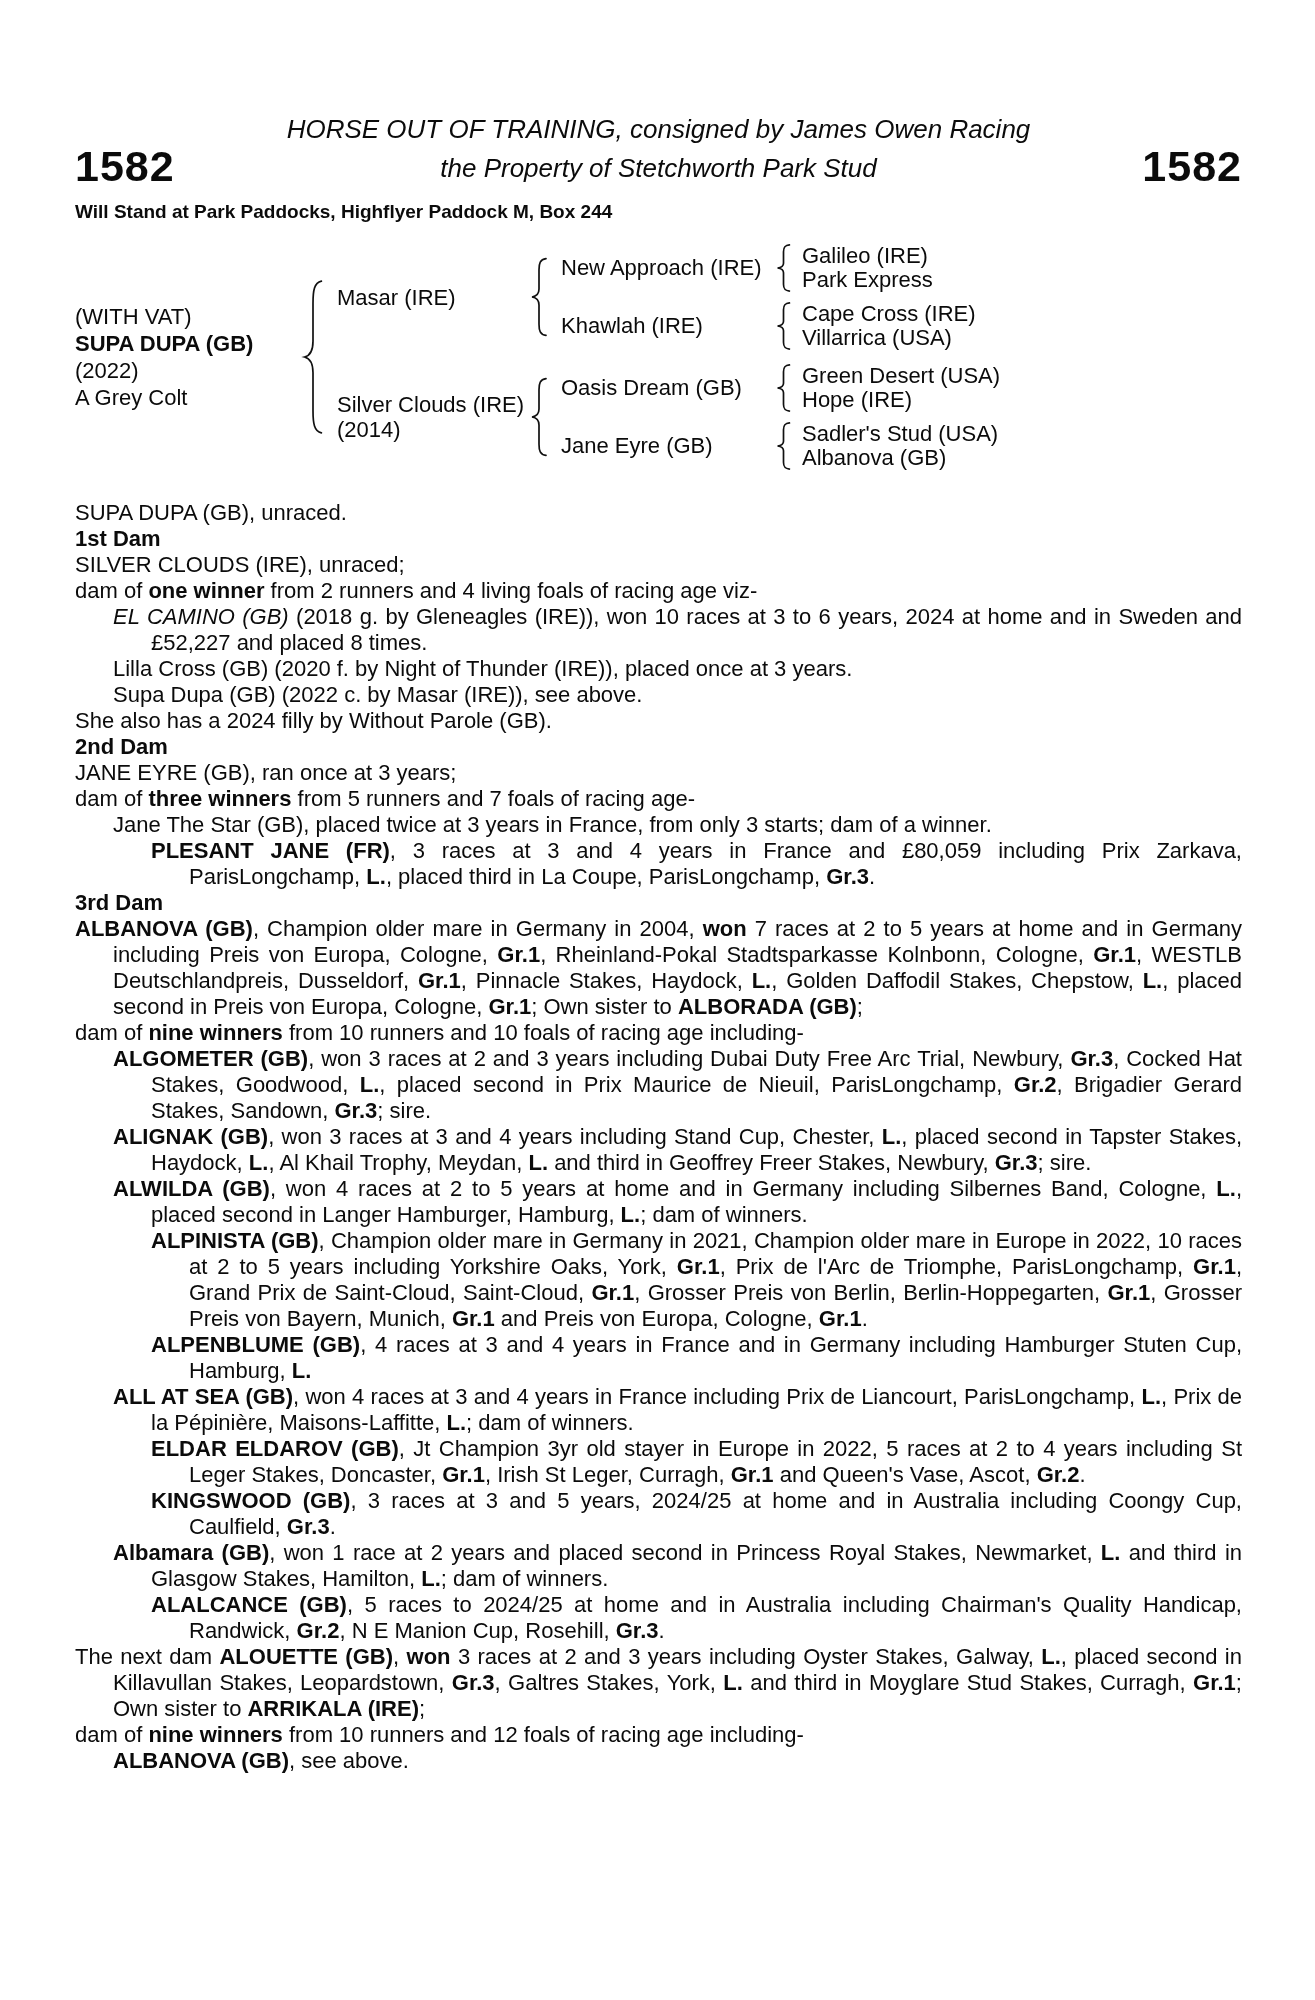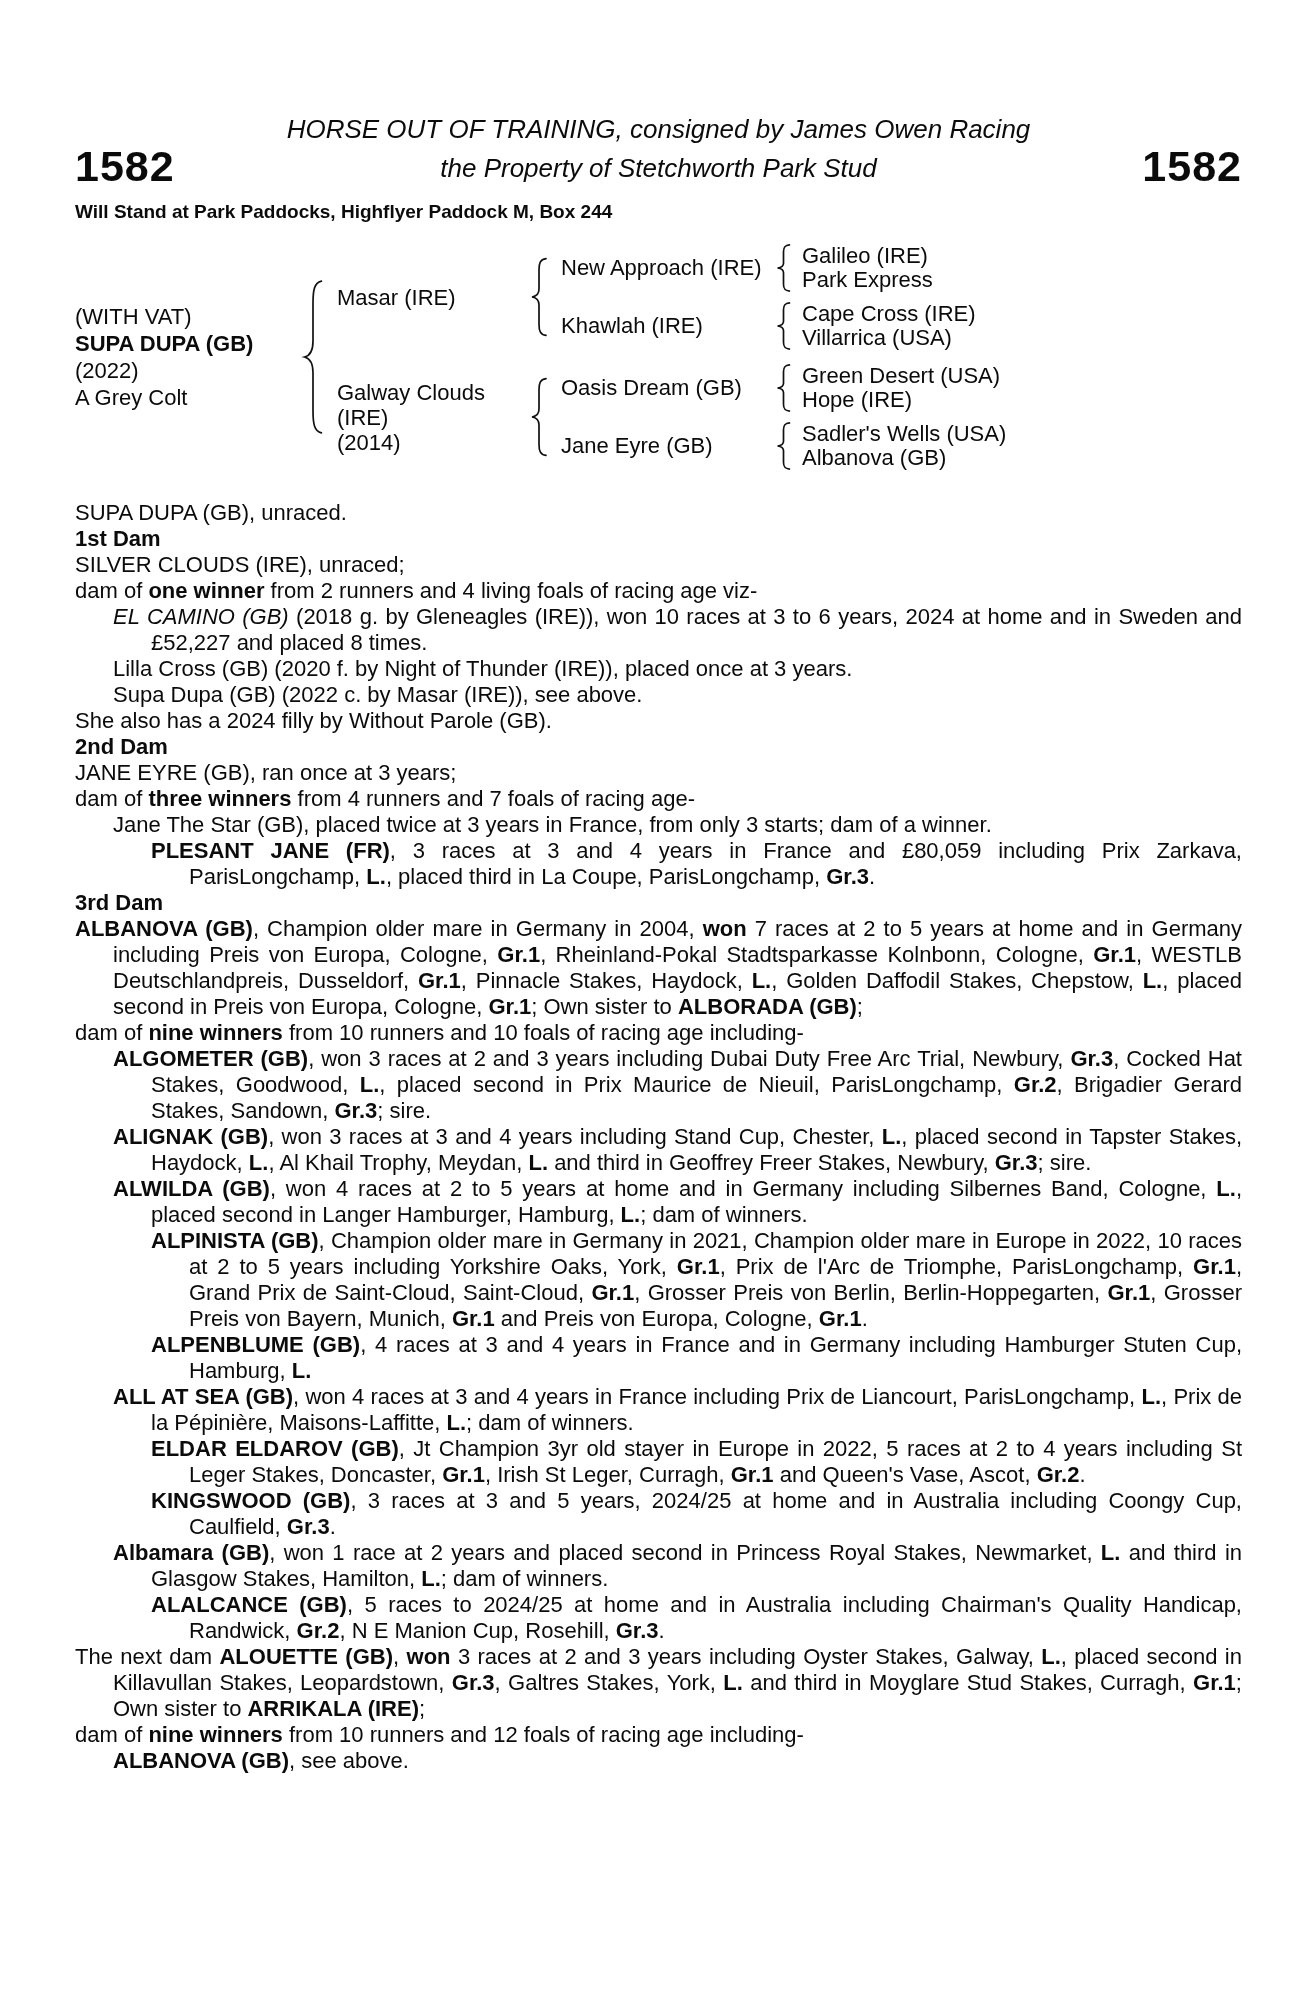--- a/index.html
+++ b/index.html
@@ -145,21 +145,21 @@
             <div class="ggp-col">
               <div>Cape Cross (IRE)</div>
               <div>Villarrica (USA)</div>
             </div>
           </div>
         </div>
       </div>
 
       <div class="branch">
         <div class="pname">
-          <div>Galway Clouds (IRE)</div>
+          <div>Silver Clouds (IRE)</div>
           <div>(2014)</div>
         </div>
         <svg class="brace mid" viewBox="0 0 20 100" preserveAspectRatio="none">
             <path d="M 17 2 C 11 3 10 8 10 16 L 10 40 C 10 46 8 49 3 50 C 8 51 10 54 10 60 L 10 84 C 10 92 11 97 17 98"></path>
           </svg>
         <div class="gp-group">
           <div class="gp-row">
             <div class="gpname">Oasis Dream (GB)</div>
             <svg class="brace small" viewBox="0 0 20 100" preserveAspectRatio="none">
                 <path d="M 17 2 C 11 3 10 8 10 16 L 10 40 C 10 46 8 49 3 50 C 8 51 10 54 10 60 L 10 84 C 10 92 11 97 17 98"></path>
@@ -168,42 +168,42 @@
               <div>Green Desert (USA)</div>
               <div>Hope (IRE)</div>
             </div>
           </div>
           <div class="gp-row">
             <div class="gpname">Jane Eyre (GB)</div>
             <svg class="brace small" viewBox="0 0 20 100" preserveAspectRatio="none">
                 <path d="M 17 2 C 11 3 10 8 10 16 L 10 40 C 10 46 8 49 3 50 C 8 51 10 54 10 60 L 10 84 C 10 92 11 97 17 98"></path>
               </svg>
             <div class="ggp-col">
-              <div>Sadler's Wells (USA)</div>
+              <div>Sadler's Stud (USA)</div>
               <div>Albanova (GB)</div>
             </div>
           </div>
         </div>
       </div>
 
     </div>
   </div>
 
   <div class="catalogue-text">
       <div class="para flat"><span>SUPA DUPA (GB), unraced.</span></div>
       <div class="para heading flat gap">1st Dam</div>
       <div class="para flat"><span>SILVER CLOUDS (IRE), unraced;</span></div>
       <div class="para flat"><span>dam of </span><span class="b">one winner</span><span> from 2 runners and 4 living foals of racing age viz-</span></div>
       <div class="para l1"><span class="i">EL CAMINO (GB)</span><span> (2018 g. by Gleneagles (IRE)), won 10 races at 3 to 6 years, 2024 at home and in Sweden and £52,227 and placed 8 times.</span></div>
       <div class="para l1"><span>Lilla Cross (GB) (2020 f. by Night of Thunder (IRE)), placed once at 3 years.</span></div>
       <div class="para l1"><span>Supa Dupa (GB) (2022 c. by Masar (IRE)), see above.</span></div>
       <div class="para flat"><span>She also has a 2024 filly by Without Parole (GB).</span></div>
       <div class="para heading flat gap">2nd Dam</div>
       <div class="para flat"><span>JANE EYRE (GB), ran once at 3 years;</span></div>
-      <div class="para flat"><span>dam of </span><span class="b">three winners</span><span> from 4 runners and 7 foals of racing age-</span></div>
+      <div class="para flat"><span>dam of </span><span class="b">three winners</span><span> from 5 runners and 7 foals of racing age-</span></div>
       <div class="para l1"><span>Jane The Star (GB), placed twice at 3 years in France, from only 3 starts; dam of a winner.</span></div>
       <div class="para l2"><span class="b">PLESANT JANE (FR)</span><span>, 3 races at 3 and 4 years in France and £80,059 including Prix Zarkava, ParisLongchamp, </span><span class="b">L.</span><span>, placed third in La Coupe, ParisLongchamp, </span><span class="b">Gr.3</span><span>.</span></div>
       <div class="para heading flat gap">3rd Dam</div>
       <div class="para hang"><span class="b">ALBANOVA (GB)</span><span>, Champion older mare in Germany in 2004, </span><span class="b">won</span><span> 7 races at 2 to 5 years at home and in Germany including Preis von Europa, Cologne, </span><span class="b">Gr.1</span><span>, Rheinland-Pokal Stadtsparkasse Kolnbonn, Cologne, </span><span class="b">Gr.1</span><span>, WESTLB Deutschlandpreis, Dusseldorf, </span><span class="b">Gr.1</span><span>, Pinnacle Stakes, Haydock, </span><span class="b">L.</span><span>, Golden Daffodil Stakes, Chepstow, </span><span class="b">L.</span><span>, placed second in Preis von Europa, Cologne, </span><span class="b">Gr.1</span><span>; Own sister to </span><span class="b">ALBORADA (GB)</span><span>;</span></div>
       <div class="para flat"><span>dam of </span><span class="b">nine winners</span><span> from 10 runners and 10 foals of racing age including-</span></div>
       <div class="para l1"><span class="b">ALGOMETER (GB)</span><span>, won 3 races at 2 and 3 years including Dubai Duty Free Arc Trial, Newbury, </span><span class="b">Gr.3</span><span>, Cocked Hat Stakes, Goodwood, </span><span class="b">L.</span><span>, placed second in Prix Maurice de Nieuil, ParisLongchamp, </span><span class="b">Gr.2</span><span>, Brigadier Gerard Stakes, Sandown, </span><span class="b">Gr.3</span><span>; sire.</span></div>
       <div class="para l1"><span class="b">ALIGNAK (GB)</span><span>, won 3 races at 3 and 4 years including Stand Cup, Chester, </span><span class="b">L.</span><span>, placed second in Tapster Stakes, Haydock, </span><span class="b">L.</span><span>, Al Khail Trophy, Meydan, </span><span class="b">L.</span><span> and third in Geoffrey Freer Stakes, Newbury, </span><span class="b">Gr.3</span><span>; sire.</span></div>
       <div class="para l1"><span class="b">ALWILDA (GB)</span><span>, won 4 races at 2 to 5 years at home and in Germany including Silbernes Band, Cologne, </span><span class="b">L.</span><span>, placed second in Langer Hamburger, Hamburg, </span><span class="b">L.</span><span>; dam of winners.</span></div>
       <div class="para l2"><span class="b">ALPINISTA (GB)</span><span>, Champion older mare in Germany in 2021, Champion older mare in Europe in 2022, 10 races at 2 to 5 years including Yorkshire Oaks, York, </span><span class="b">Gr.1</span><span>, Prix de l'Arc de Triomphe, ParisLongchamp, </span><span class="b">Gr.1</span><span>, Grand Prix de Saint-Cloud, Saint-Cloud, </span><span class="b">Gr.1</span><span>, Grosser Preis von Berlin, Berlin-Hoppegarten, </span><span class="b">Gr.1</span><span>, Grosser Preis von Bayern, Munich, </span><span class="b">Gr.1</span><span> and Preis von Europa, Cologne, </span><span class="b">Gr.1</span><span>.</span></div>
       <div class="para l2"><span class="b">ALPENBLUME (GB)</span><span>, 4 races at 3 and 4 years in France and in Germany including Hamburger Stuten Cup, Hamburg, </span><span class="b">L.</span></div>

